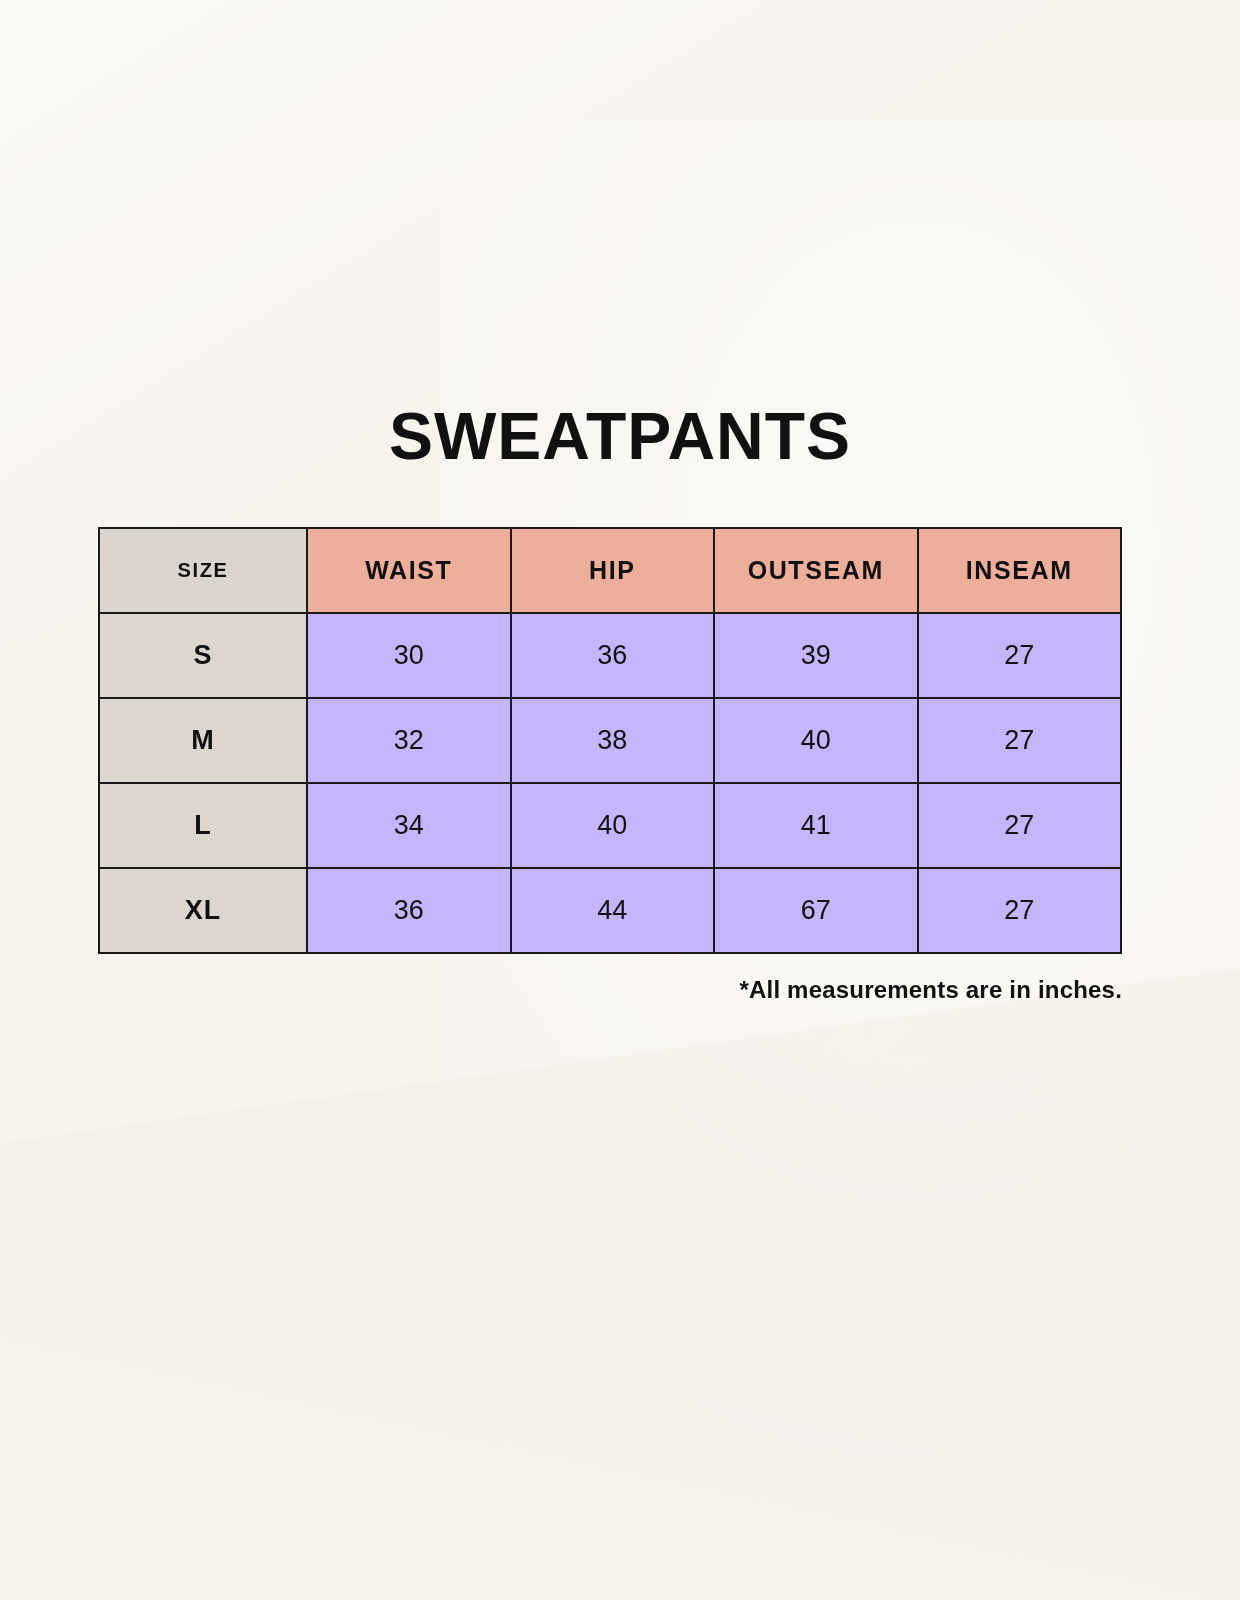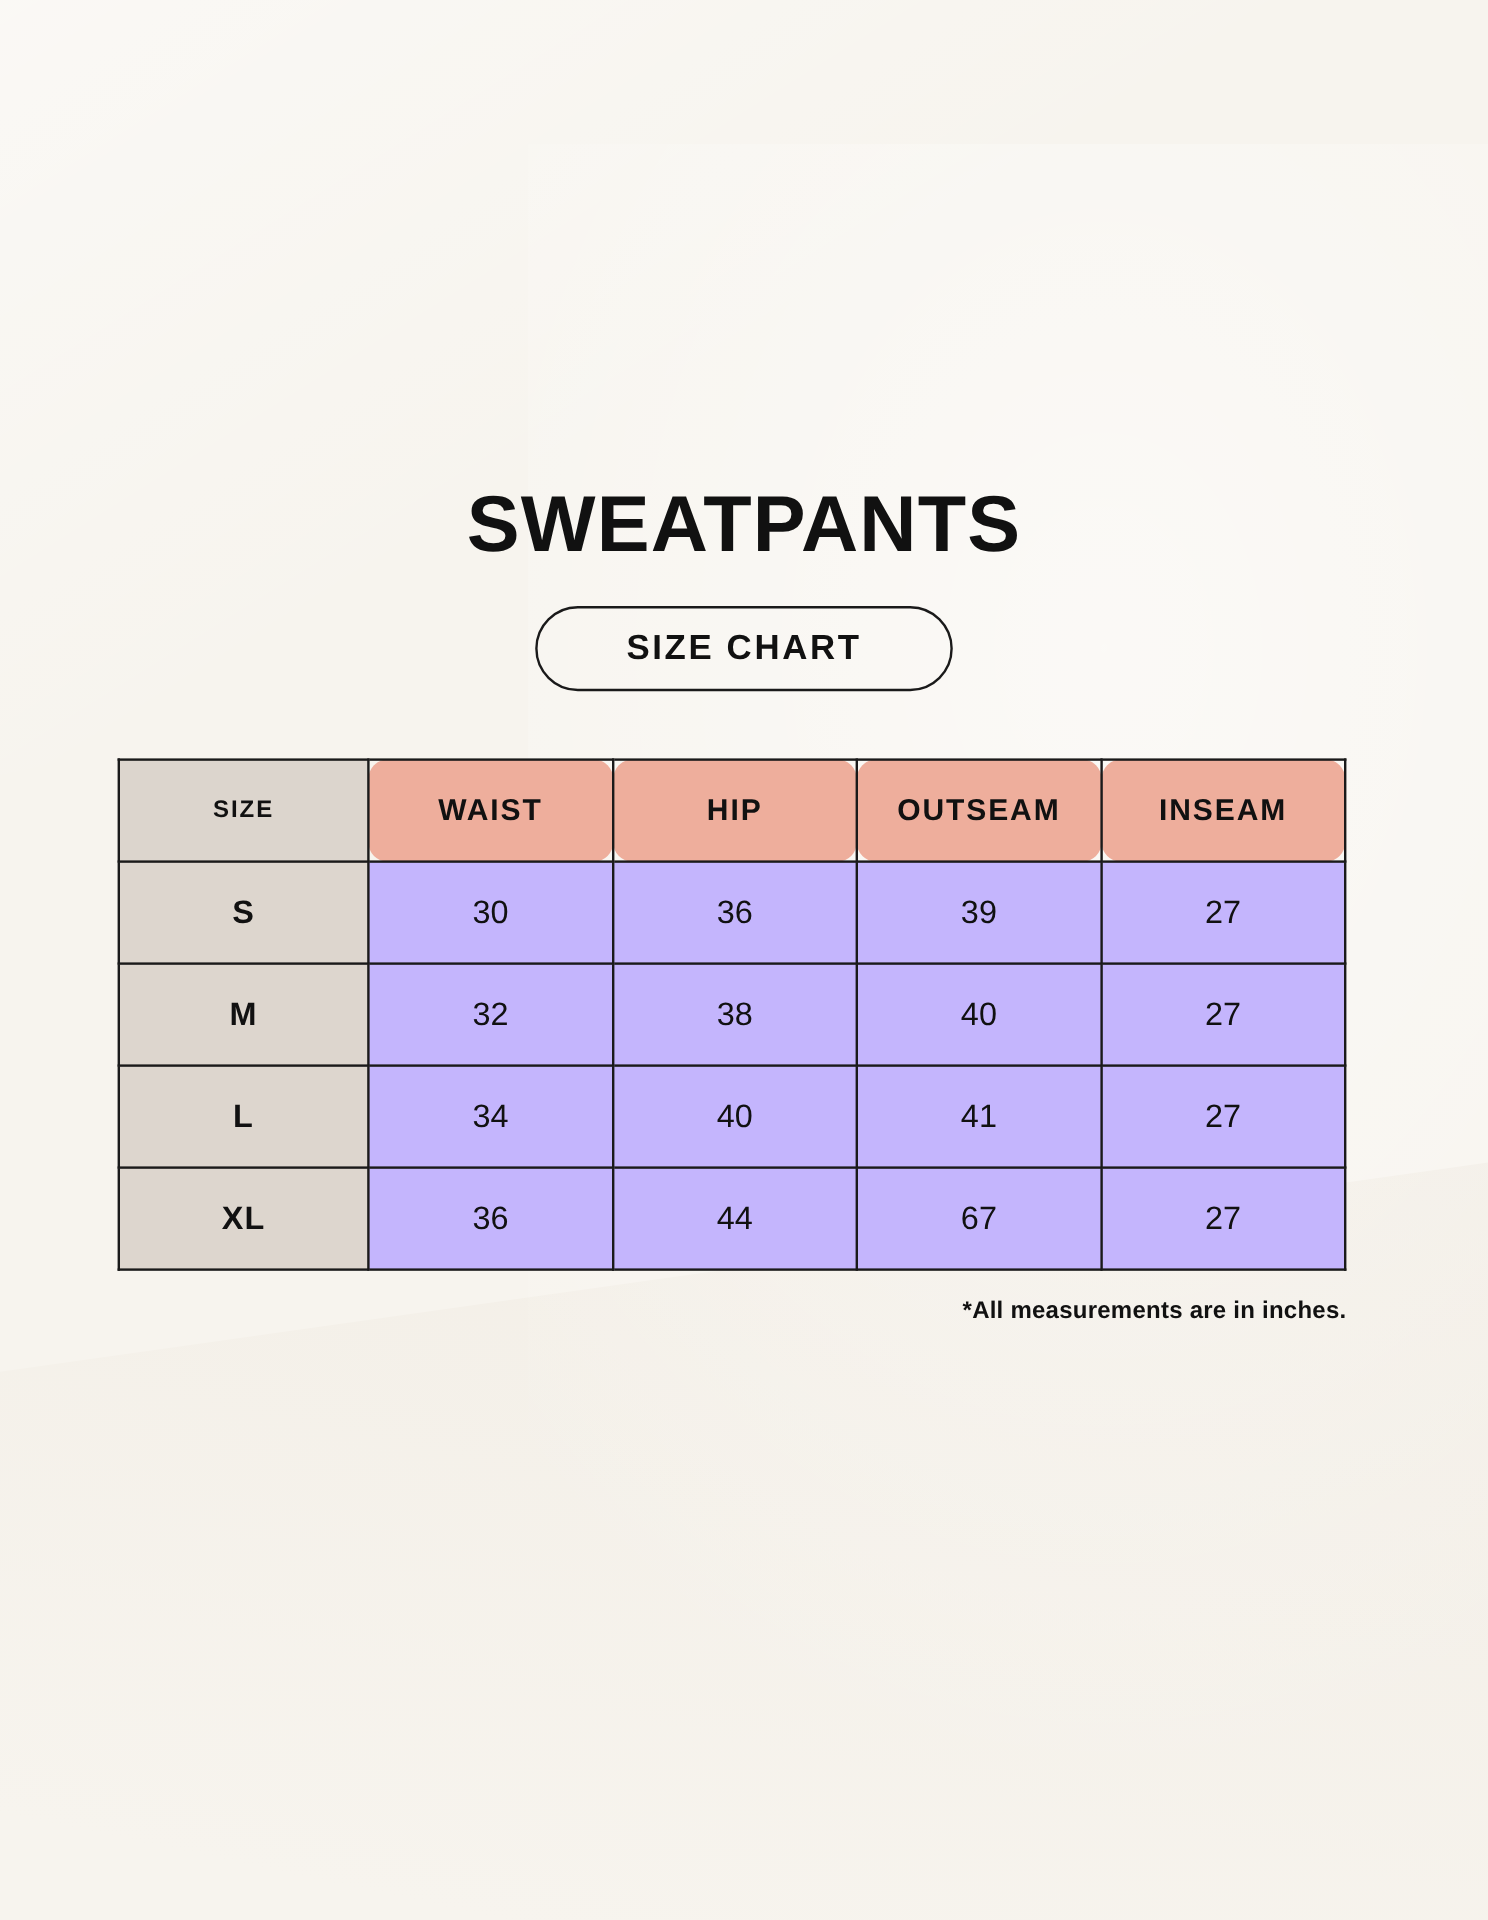--- a/index.html
+++ b/index.html
@@ -98,57 +98,53 @@
     font-size: 20px;
     font-weight: bold;
     letter-spacing: 1.6px;
     width: 204px;
   }
   th.head-measure {
     background: #eeae9c;
     font-size: 25px;
     font-weight: bold;
     letter-spacing: 1.6px;
-    border-radius: 16px;
   }
   td.cell-size {
     background: #ddd6ce;
     font-size: 27px;
     font-weight: bold;
     letter-spacing: 1px;
   }
   td.cell-value {
     background: #c4b5fd;
     font-size: 27px;
     font-weight: normal;
   }
 
   .footnote {
     width: 1024px;
     text-align: right;
-    font-size: 20px;
+    font-size: 24px;
     font-weight: bold;
     letter-spacing: 0.2px;
     margin-top: 22px;
   }
 </style>
 </head>
 <body>
 
 <div class="bg-sheen-a"></div>
 <div class="bg-sheen-b"></div>
 <div class="bg-sheen-c"></div>
 
 <div class="page">
 
   <h1 class="title">SWEATPANTS</h1>
 
-  <div class="subtitle-wrap">
-    <div class="subtitle-pill">SIZE CHART</div>
-  </div>
 
   <table class="size-chart">
     <thead>
       <tr>
         <th class="head-size">SIZE</th>
         <th class="head-measure">WAIST</th>
         <th class="head-measure">HIP</th>
         <th class="head-measure">OUTSEAM</th>
         <th class="head-measure">INSEAM</th>
       </tr>

